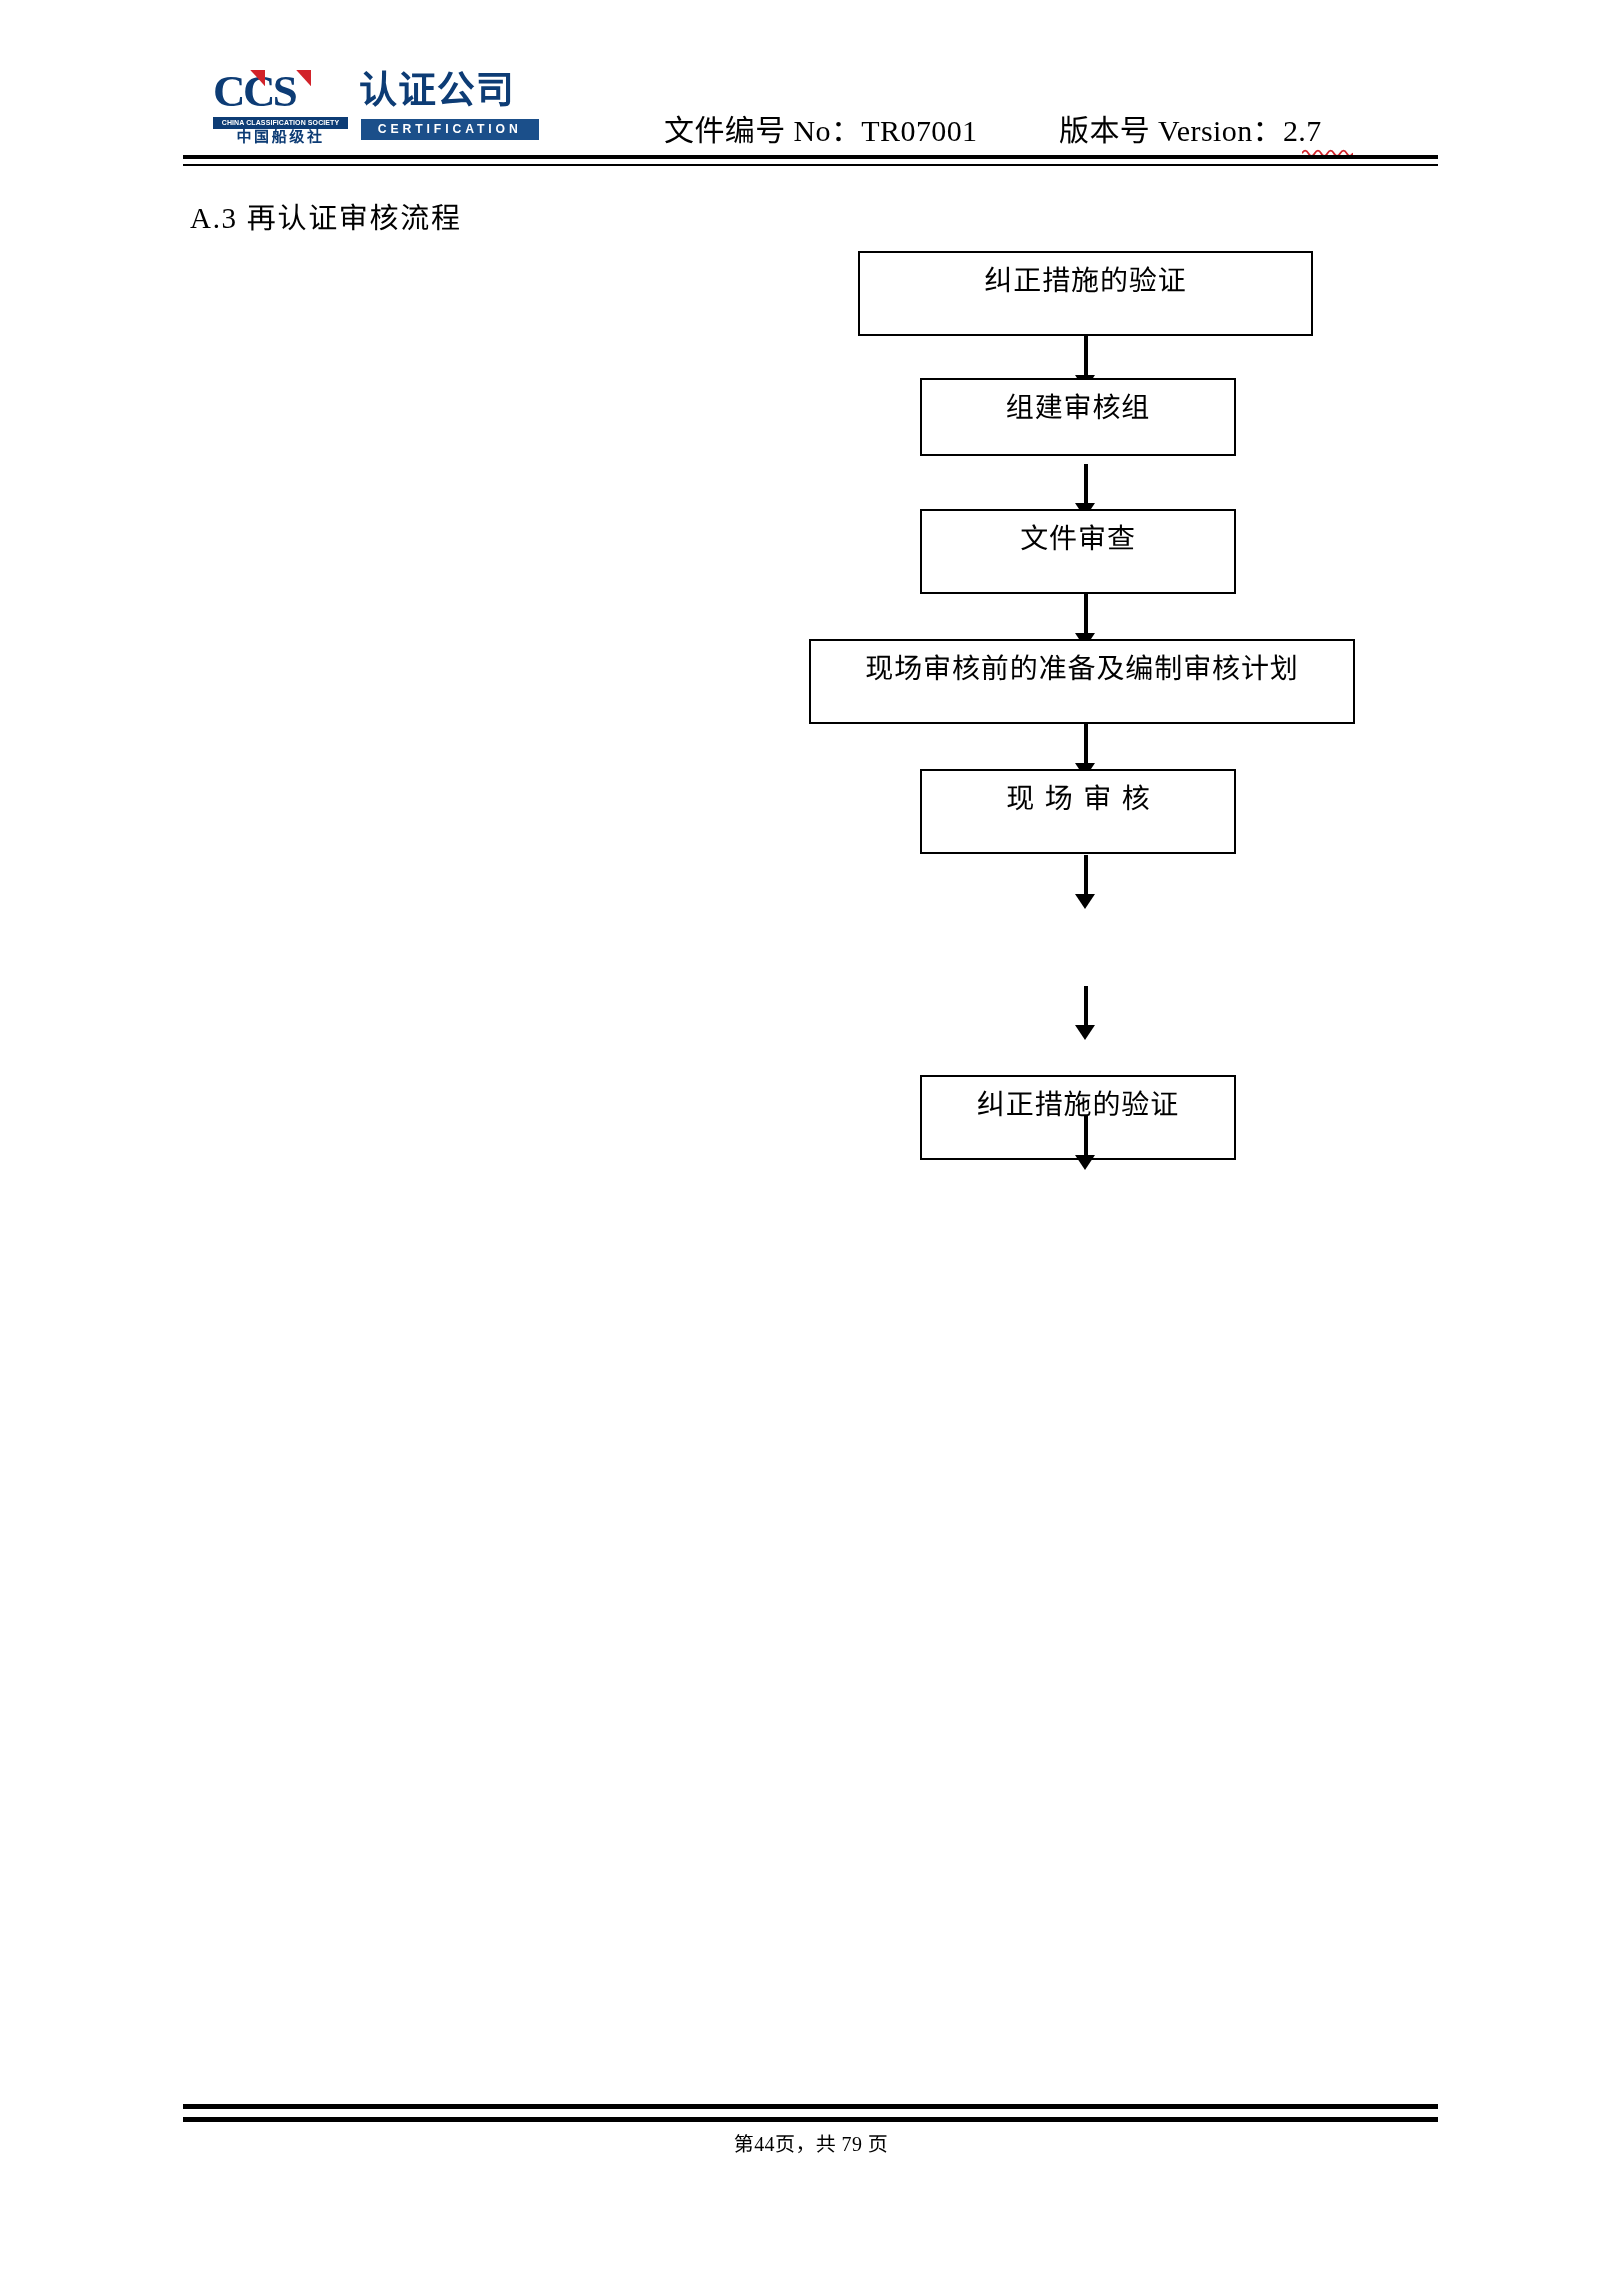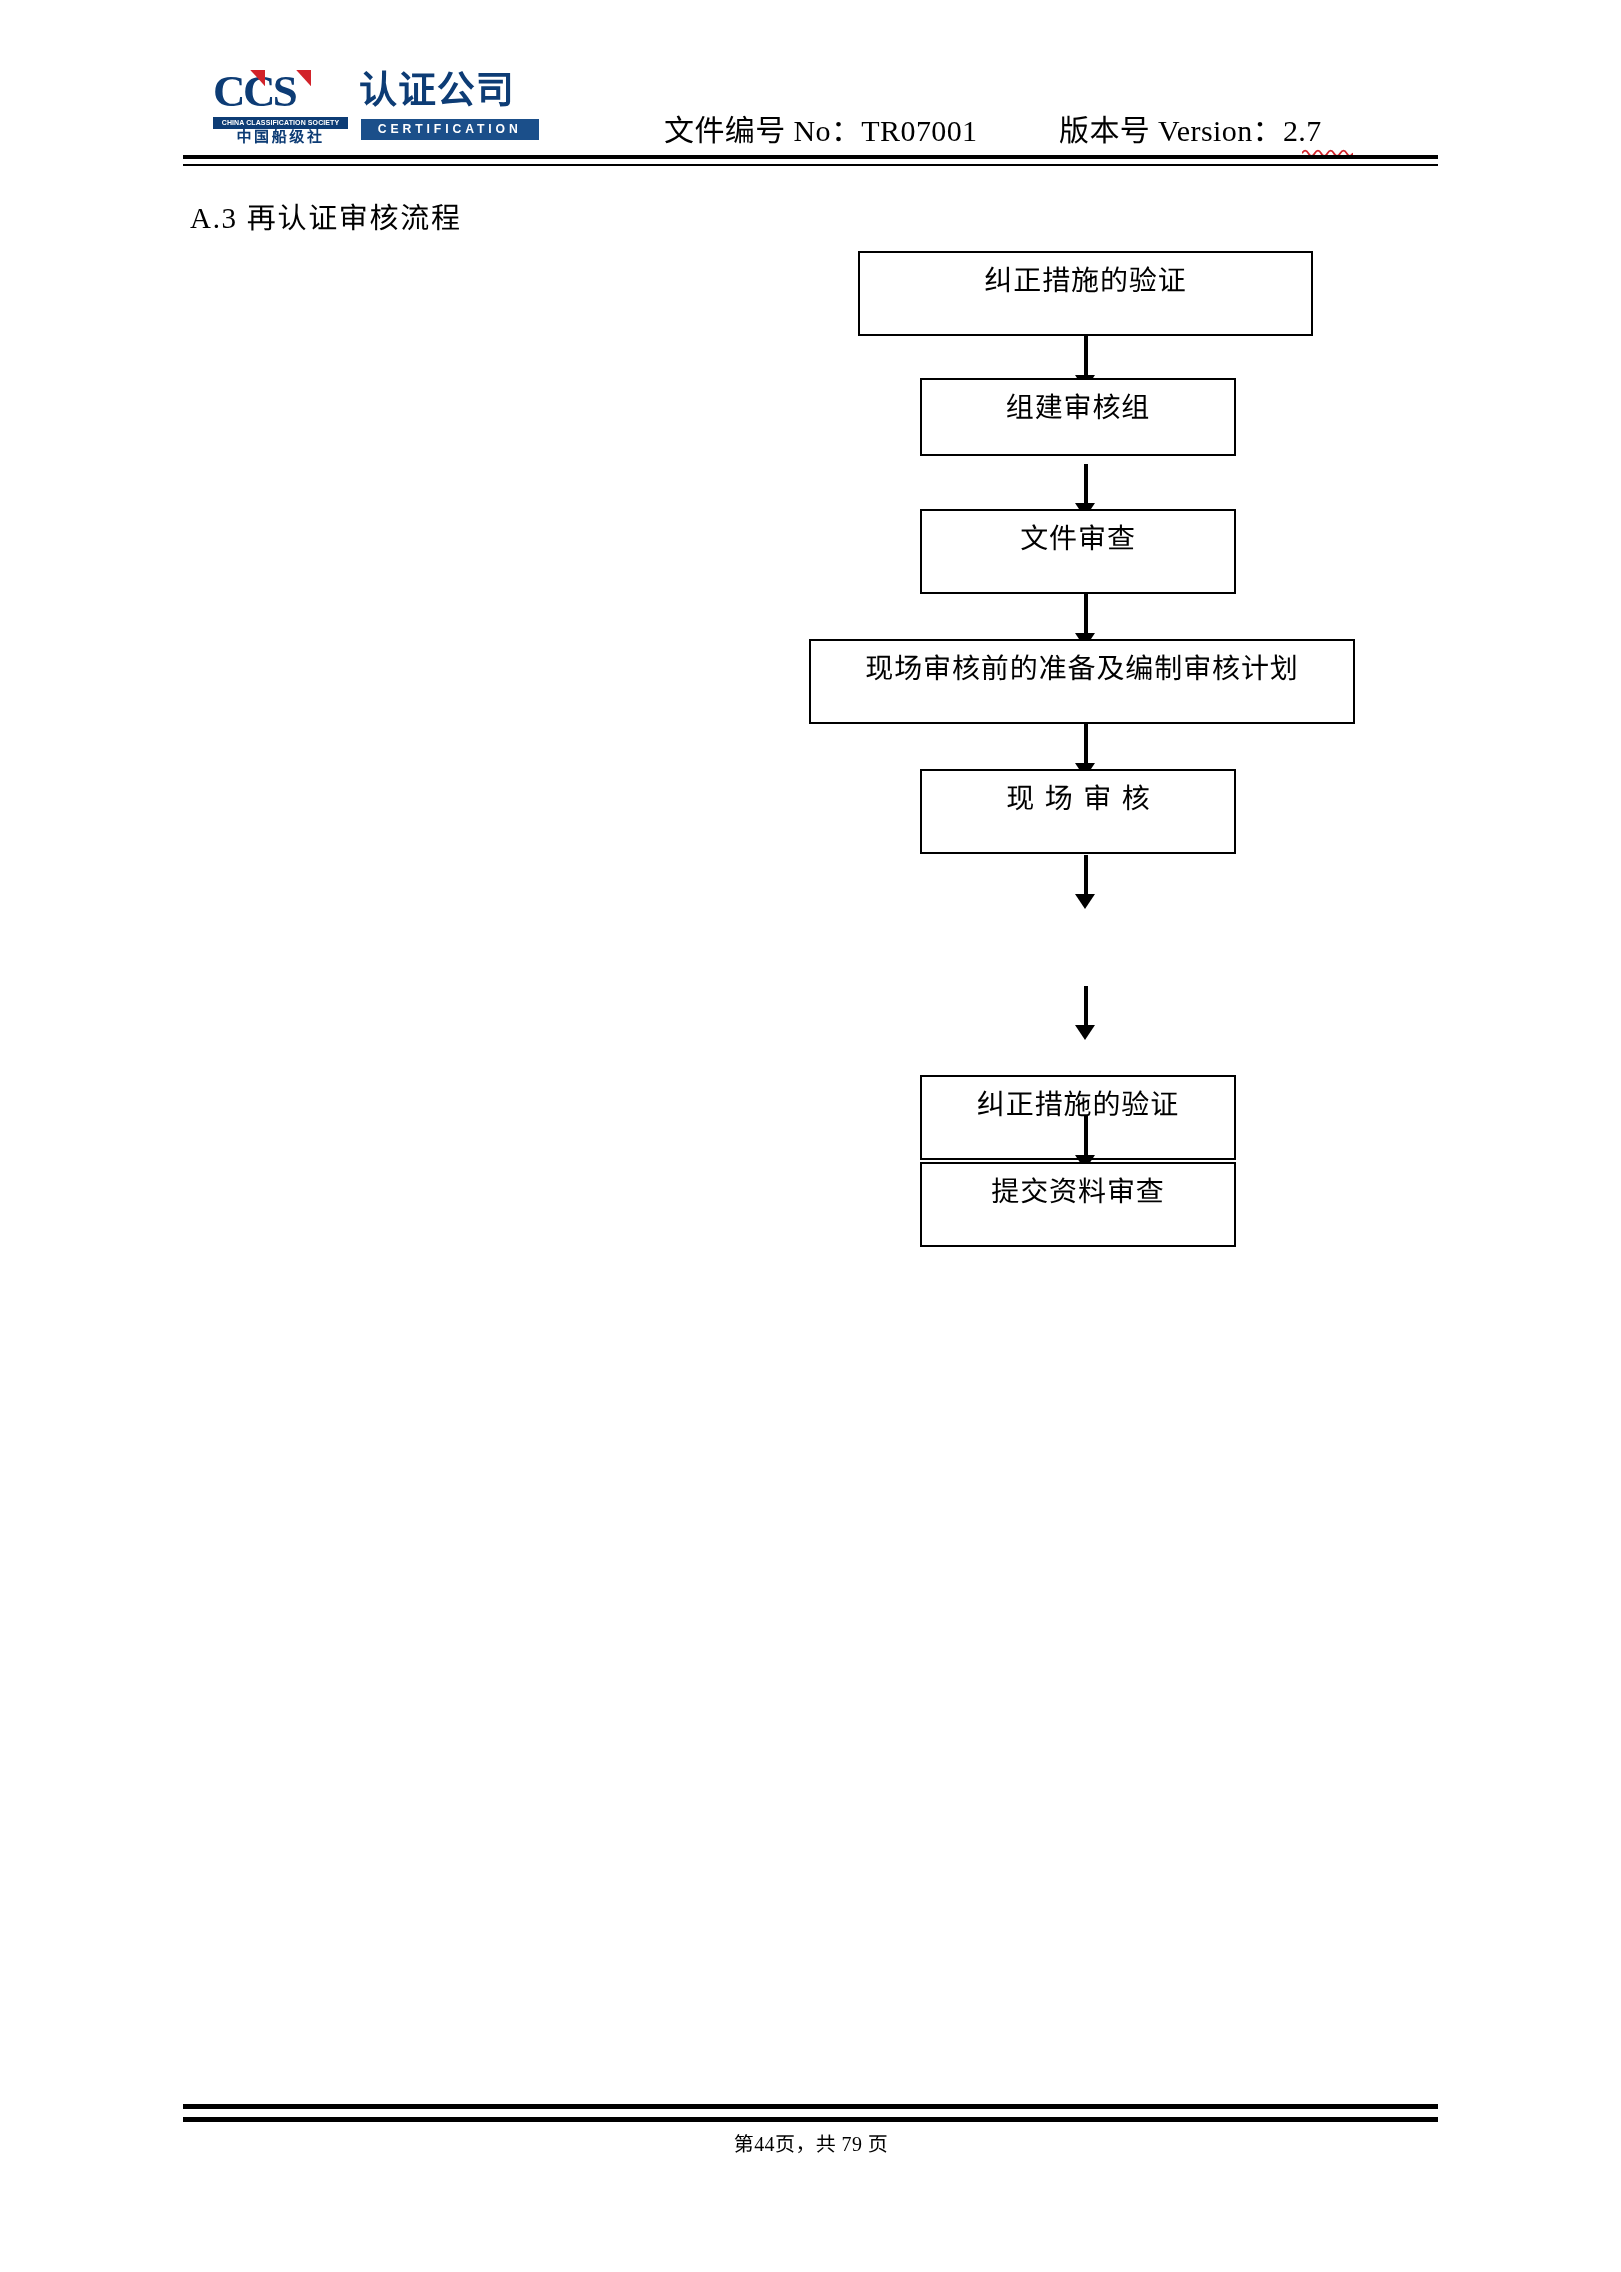--- a/index.html
+++ b/index.html
@@ -356,23 +356,20 @@
 
     <div class="node" style="left:920px; top:1031px; width:316px; height:85px;margin-top:44px;">
       <span class="node-label">纠正措施的验证</span>
     </div>
 
     <div class="arrow" style="left:1081px; top:1116px; height:54px;">
       <div class="arrow-shaft" style="height:39px;"></div>
       <div class="arrow-head" style="top:39px;"></div>
     </div>
 
-    <div class="node" style="left:920px; top:1162px; width:316px; height:85px;">
-      <span class="node-label">提交资料审查</span>
-    </div>
 
   </div>
 
   <div class="footer-rule-1"></div>
   <div class="footer-rule-2"></div>
   <div class="footer-text">第44页，共 79 页</div>
 
 </div>
 
 

